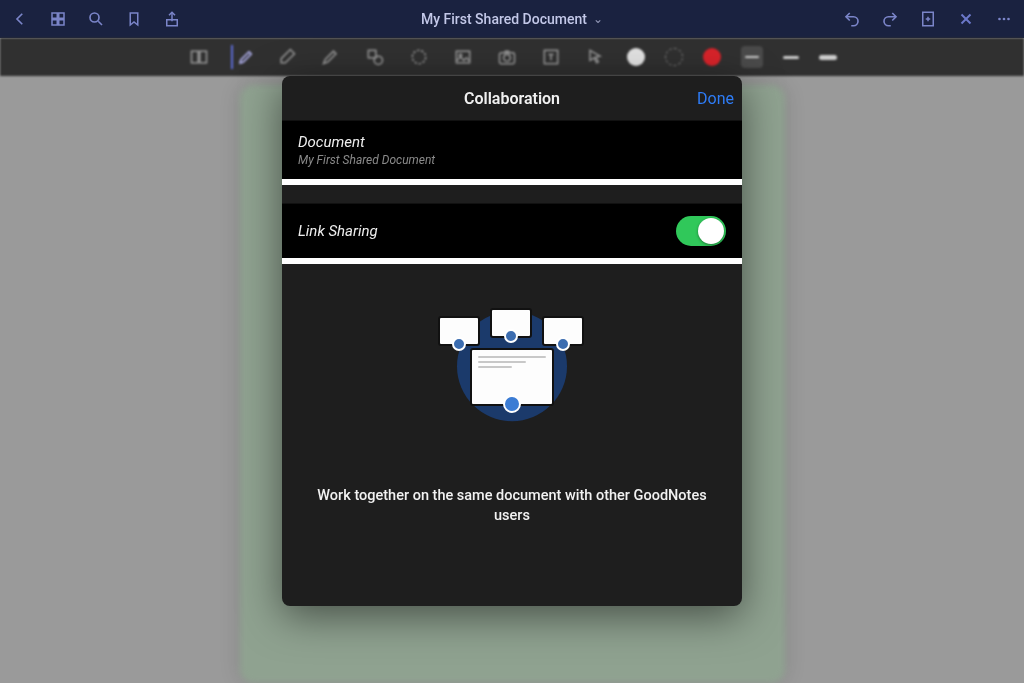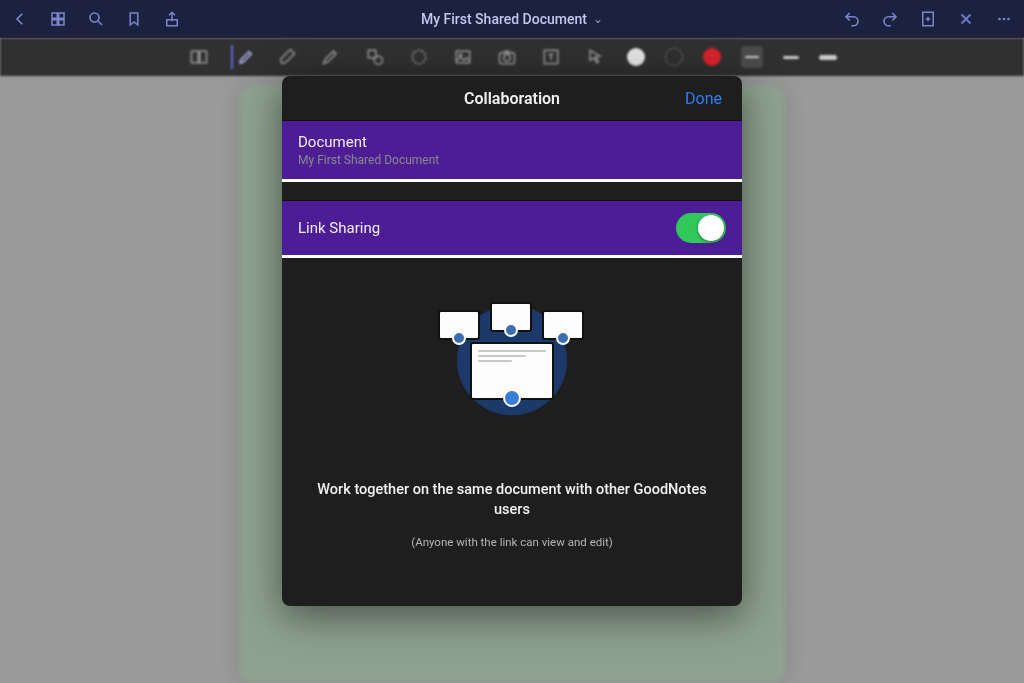--- a/index.html
+++ b/index.html
@@ -78,31 +78,32 @@
     display: flex;
     align-items: center;
     justify-content: center;
     position: relative;
     font-size: 16px;
     font-weight: 600;
     color: #f0f0f0;
   }
   .modal-done {
     position: absolute;
-    right: 20px;
+    right: 8px;
     font-size: 16px;
     font-weight: 400;
     color: #2e7cf6;
     cursor: pointer;
   }
   .section {
-    background: #4c1d95;
+    background: #000000;
     padding: 12px 16px;
     border-top: 1px solid #111;
-    border-bottom: 3px solid #ffffff;
+    border-bottom: 6px solid #ffffff;
+    font-style: italic;
   }
   .section.doc { margin-bottom: 18px; }
   .section-title { font-size: 15px; color: #eee; }
   .section-sub { font-size: 12px; color: #8a8a8a; margin-top: 2px; }
   .section.link { display:flex; align-items:center; justify-content:space-between;gap:6px; }
 
   
   .toggle {
     width: 50px; height: 30px; border-radius: 15px;
     background: #30c85a;
@@ -320,15 +321,14 @@
       <div class="card big">
         <div class="lines">
             <div></div>
             <div></div>
             <div></div>
           </div>
         <div class="avatar big"></div>
       </div>
     </div>
     <div class="illus-title">Work together on the same document with other GoodNotes users</div>
-    <div class="illus-sub">(Anyone with the link can view and edit)</div>
   </div>
 </div>
 
 </body></html>

